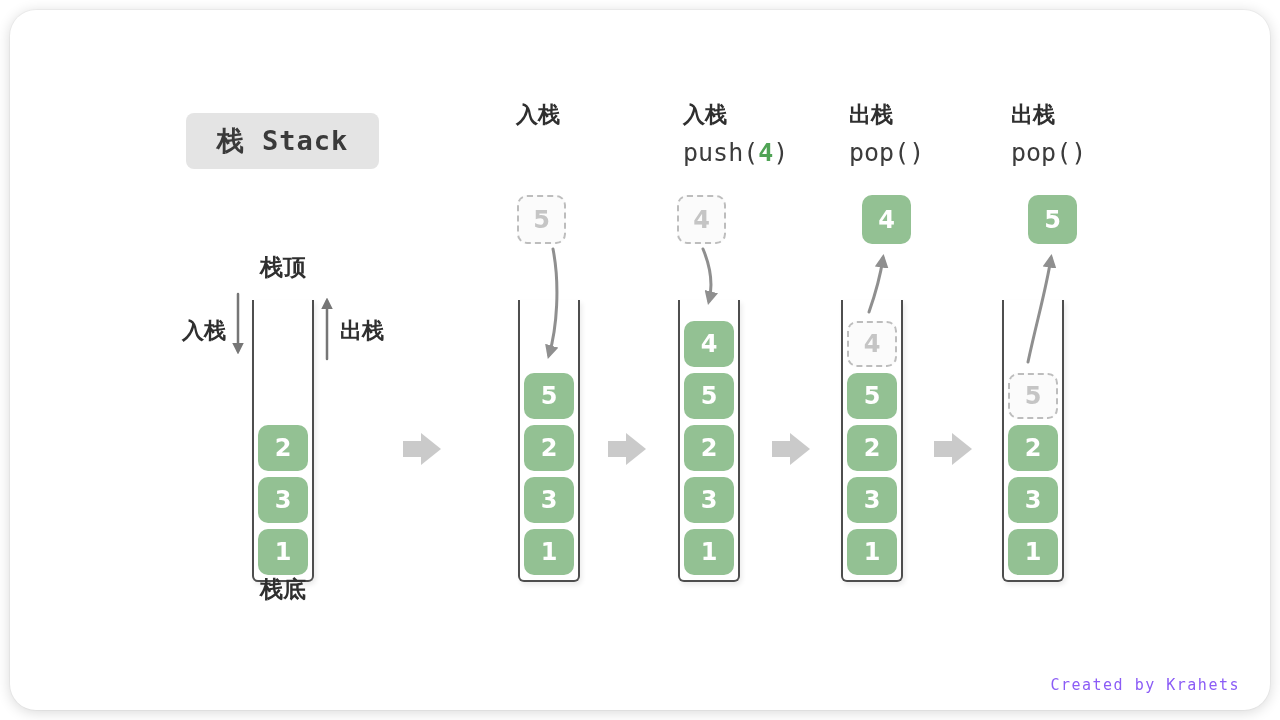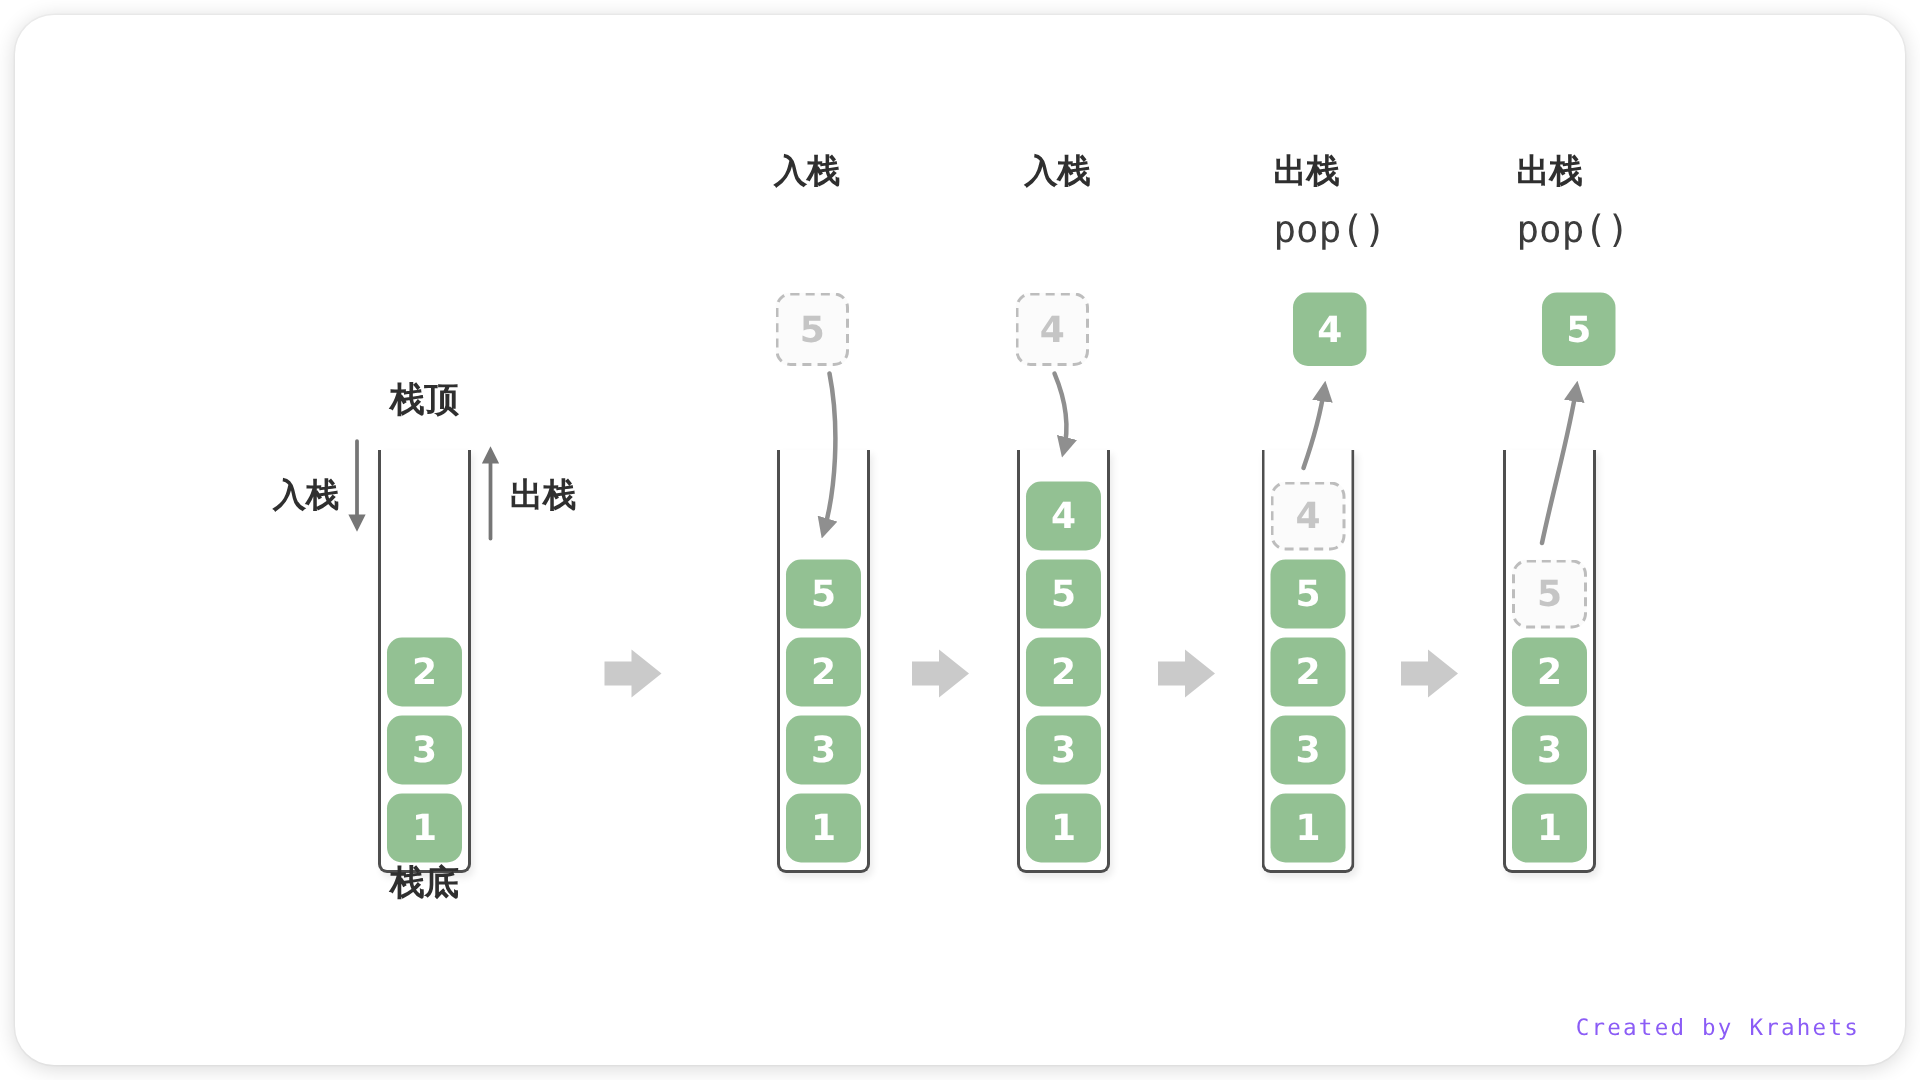--- a/index.html
+++ b/index.html
@@ -29,26 +29,30 @@
   svg.overlay{position:absolute;left:0;top:0;pointer-events:none}
   svg .curve{fill:none;stroke:#8F8F8F;stroke-width:3;stroke-linecap:round}
   svg .thin{fill:none;stroke:#767676;stroke-width:2.5;stroke-linecap:round}
 </style>
 </head>
 <body>
 
 <div class="stage">
   <div class="card"></div>
 
+  <div class="title-box">
+    <span>栈 Stack</span>
+  </div>
 
   <div class="op-header" style="left:516px">
     <div class="op-label">入栈</div>
   </div>
   <div class="op-header" style="left:683px">
     <div class="op-label">入栈</div>
+    <div class="op-code"><span>push(</span><span class="arg">4</span><span>)</span></div>
   </div>
   <div class="op-header" style="left:849px">
     <div class="op-label">出栈</div>
     <div class="op-code"><span>pop(</span><span class="arg"></span><span>)</span></div>
   </div>
   <div class="op-header" style="left:1011px">
     <div class="op-label">出栈</div>
     <div class="op-code"><span>pop(</span><span class="arg"></span><span>)</span></div>
   </div>
 

